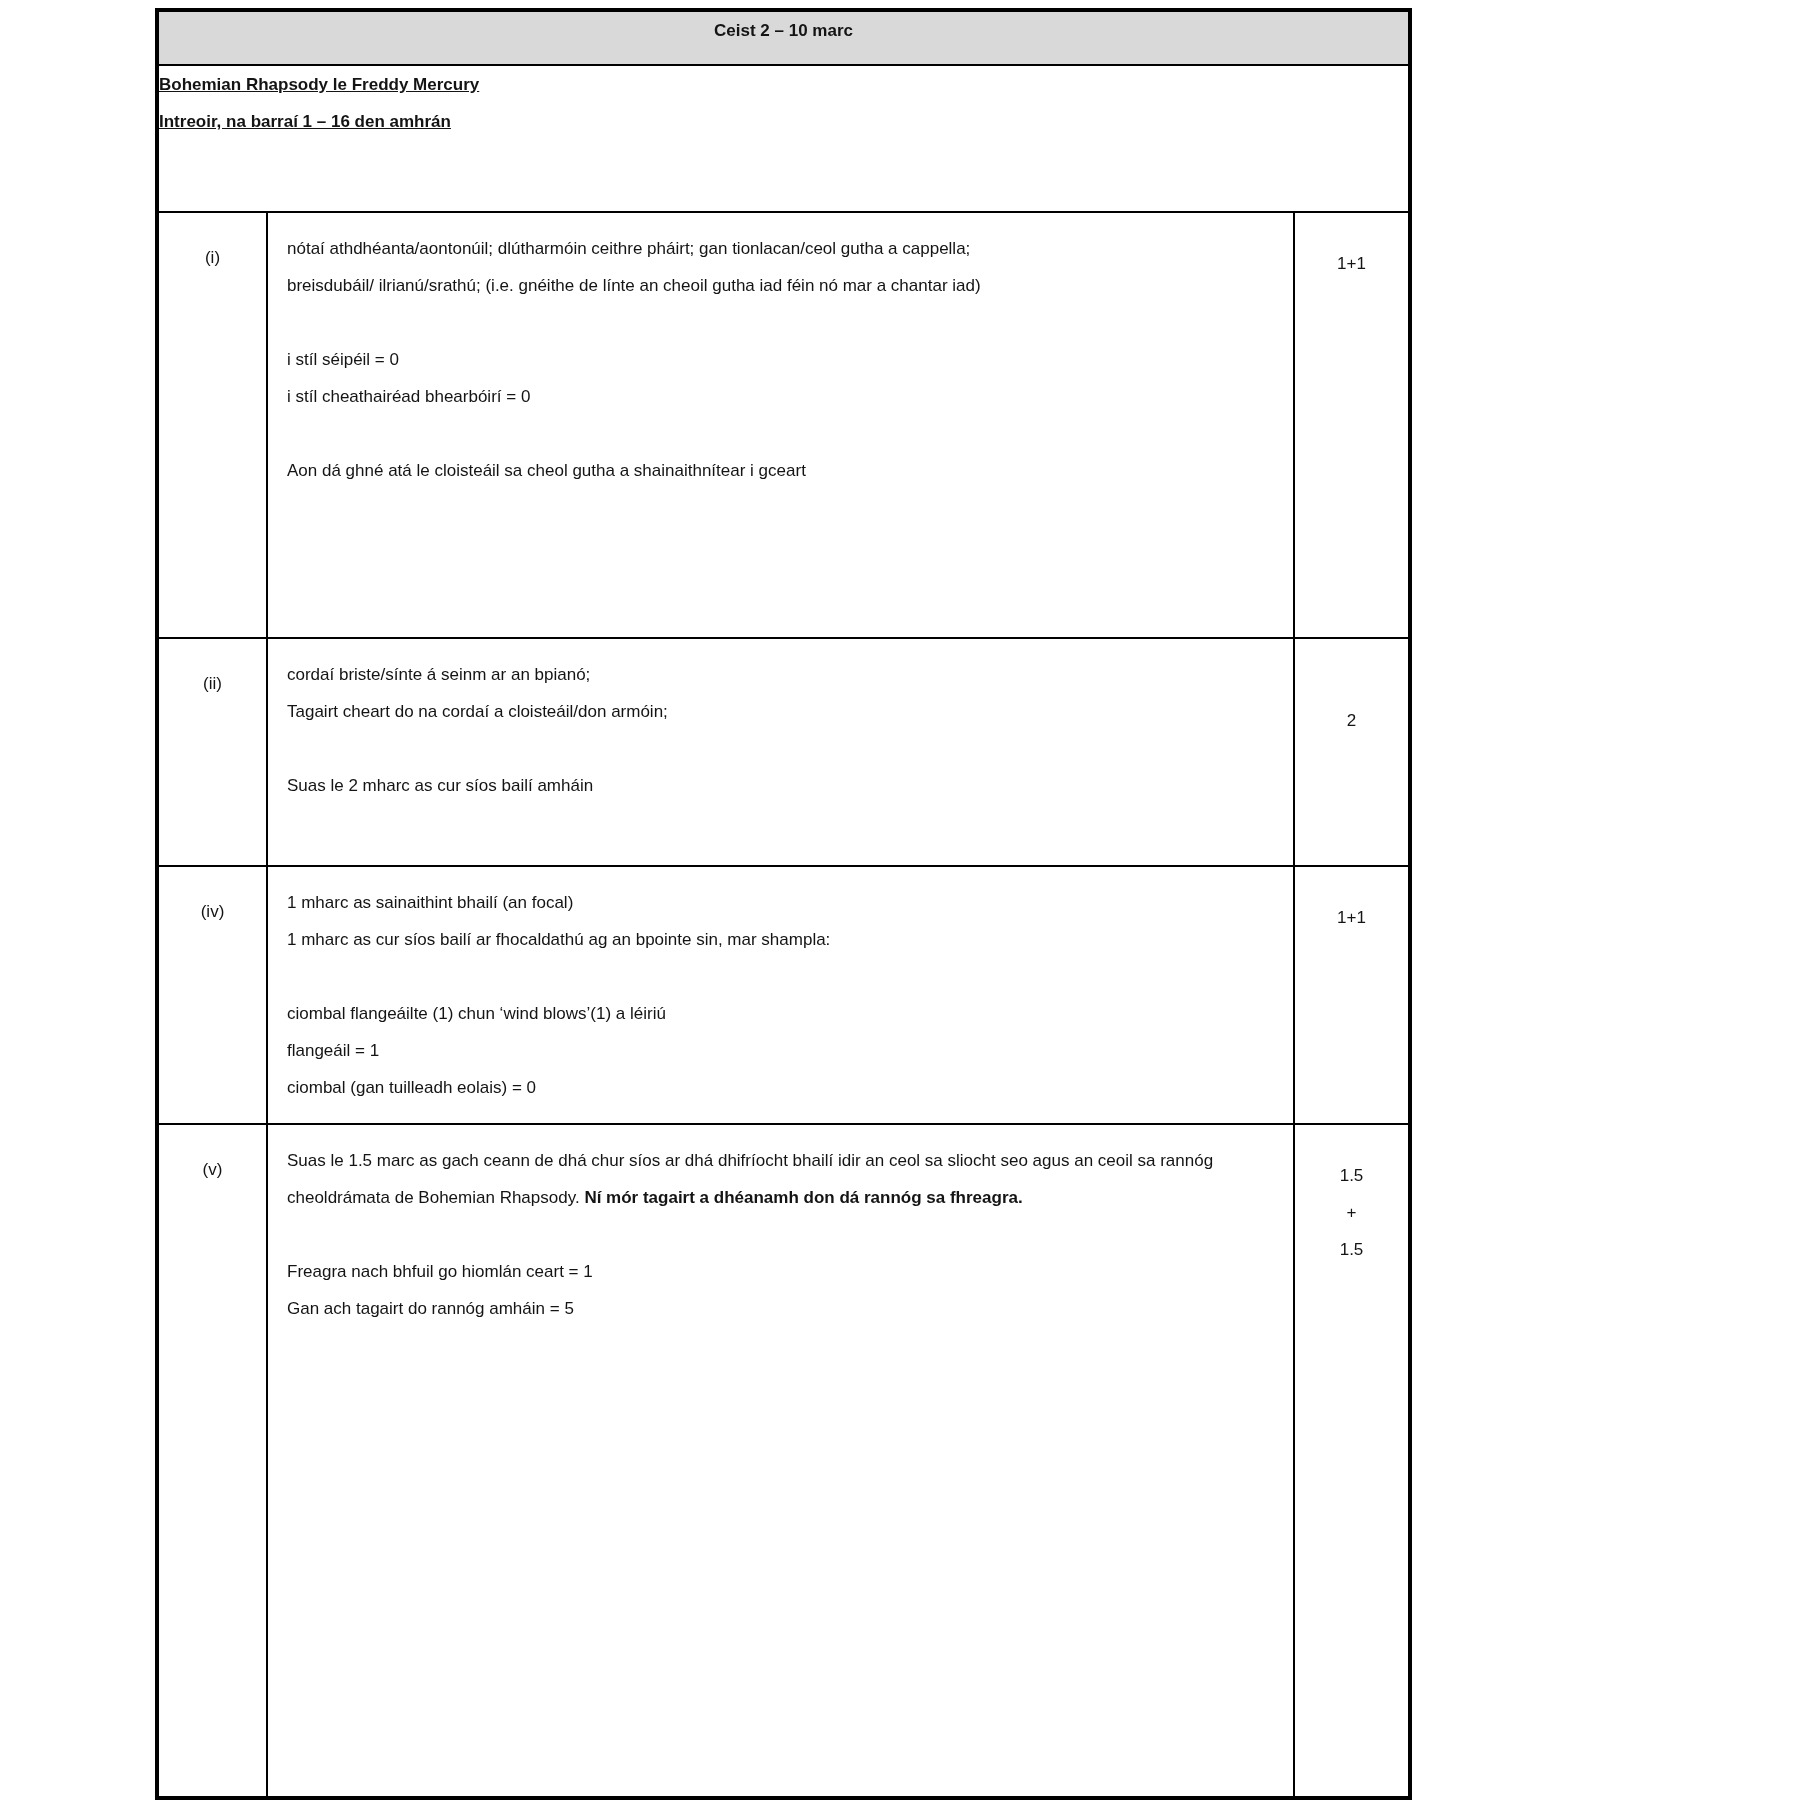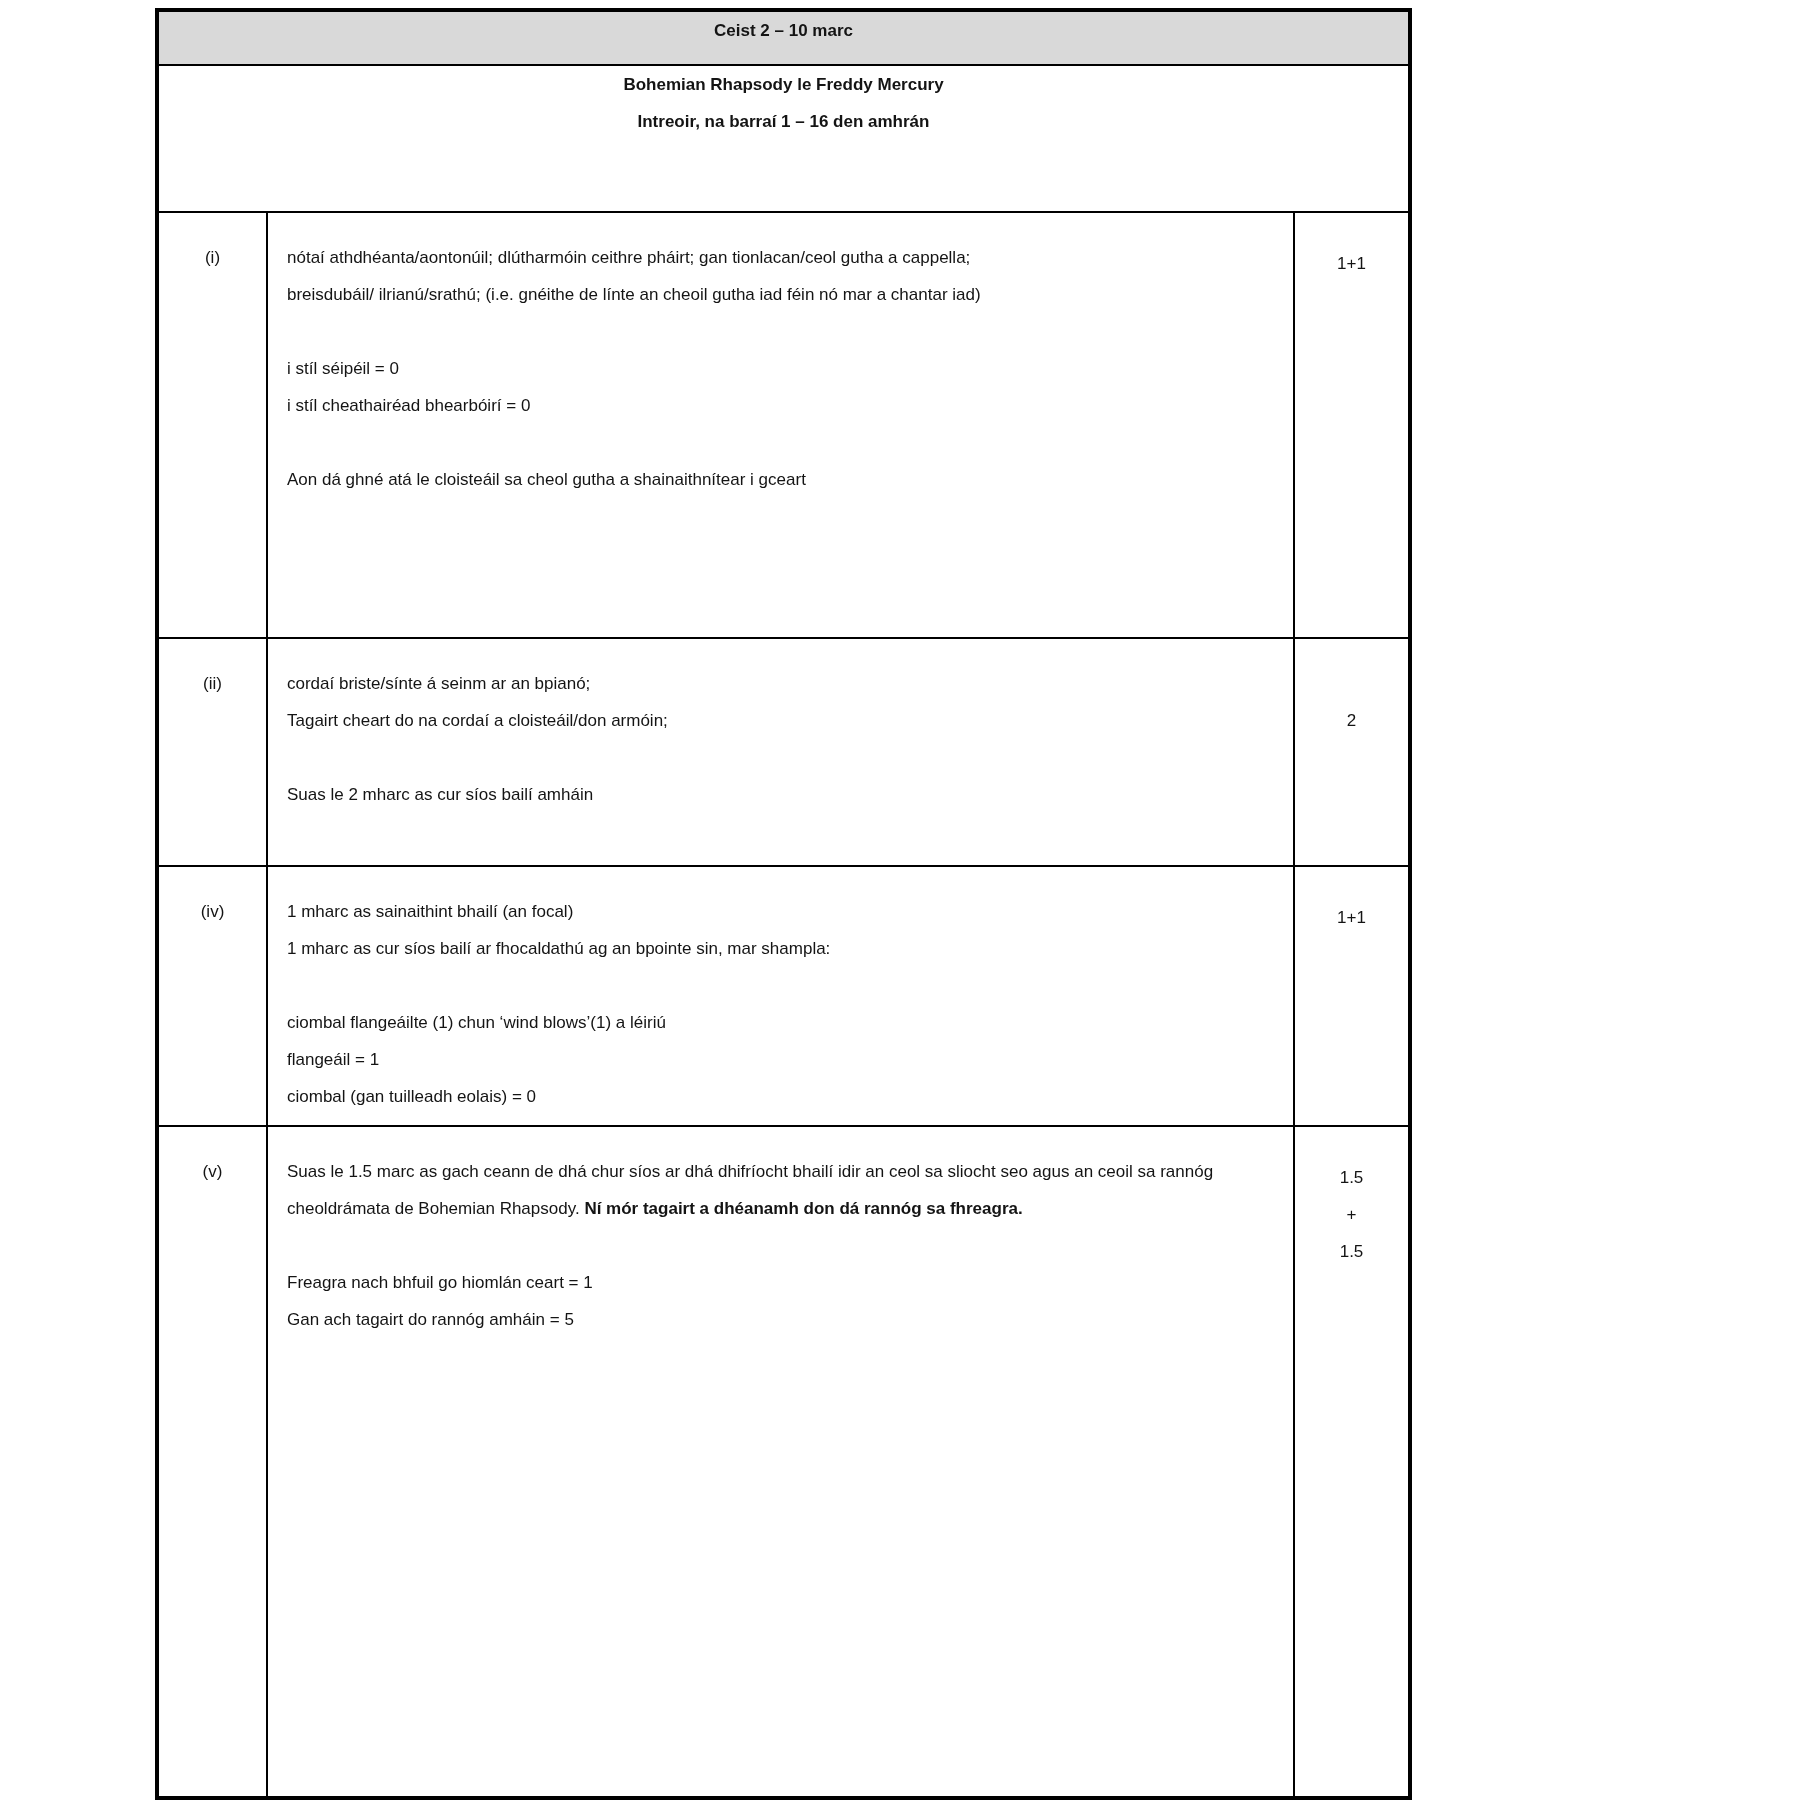--- a/index.html
+++ b/index.html
@@ -35,32 +35,33 @@
   }
   td.header-cell {
     background: #d9d9d9;
     text-align: center;
     vertical-align: middle;
     font-weight: bold;
     font-size: 27px;
     border-bottom: 3px solid #000;
   }
   td.subtitle-cell {
-    text-align: center;
+    text-align: left;
     vertical-align: middle;
     font-weight: bold;
     font-size: 27px;
     line-height: 43px;
+    text-decoration: underline;
   }
   td.label-cell {
     text-align: center;
     padding-top: 26px;
   }
   td.content-cell {
-    padding: 26px 14px 10px 19px;
+    padding: 17px 14px 10px 19px;
   }
   td.marks-cell {
     text-align: center;
     padding-top: 32px;
   }
   tr.r-head   { height: 55px; }
   tr.r-sub    { height: 147px; }
   tr.r1 { height: 426px; }
   tr.r2 { height: 228px; }
   tr.r3 { height: 129px; }

